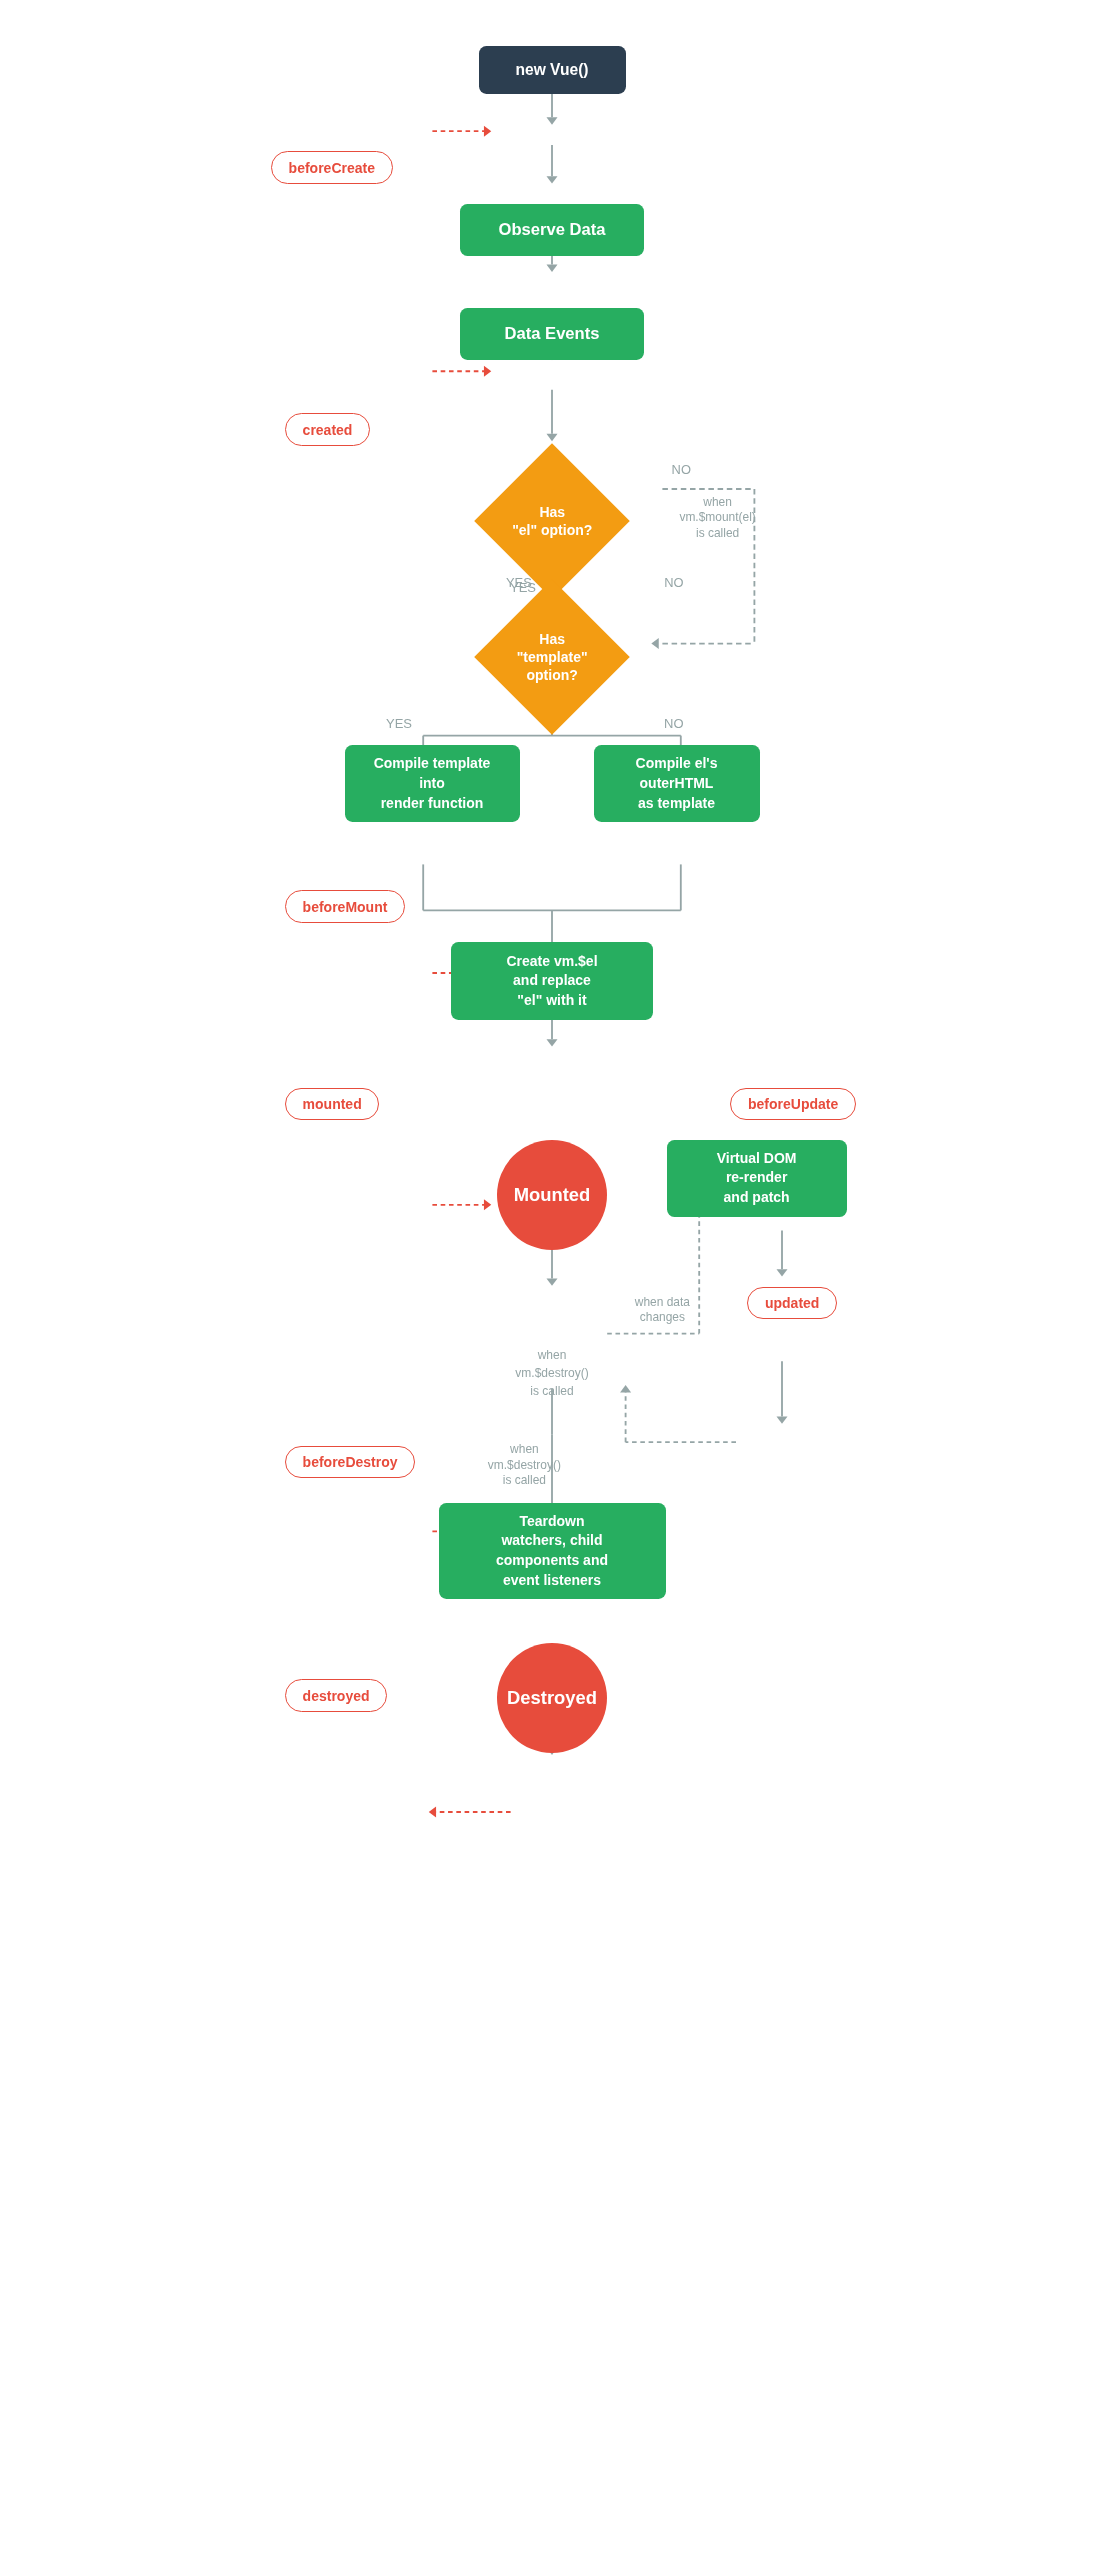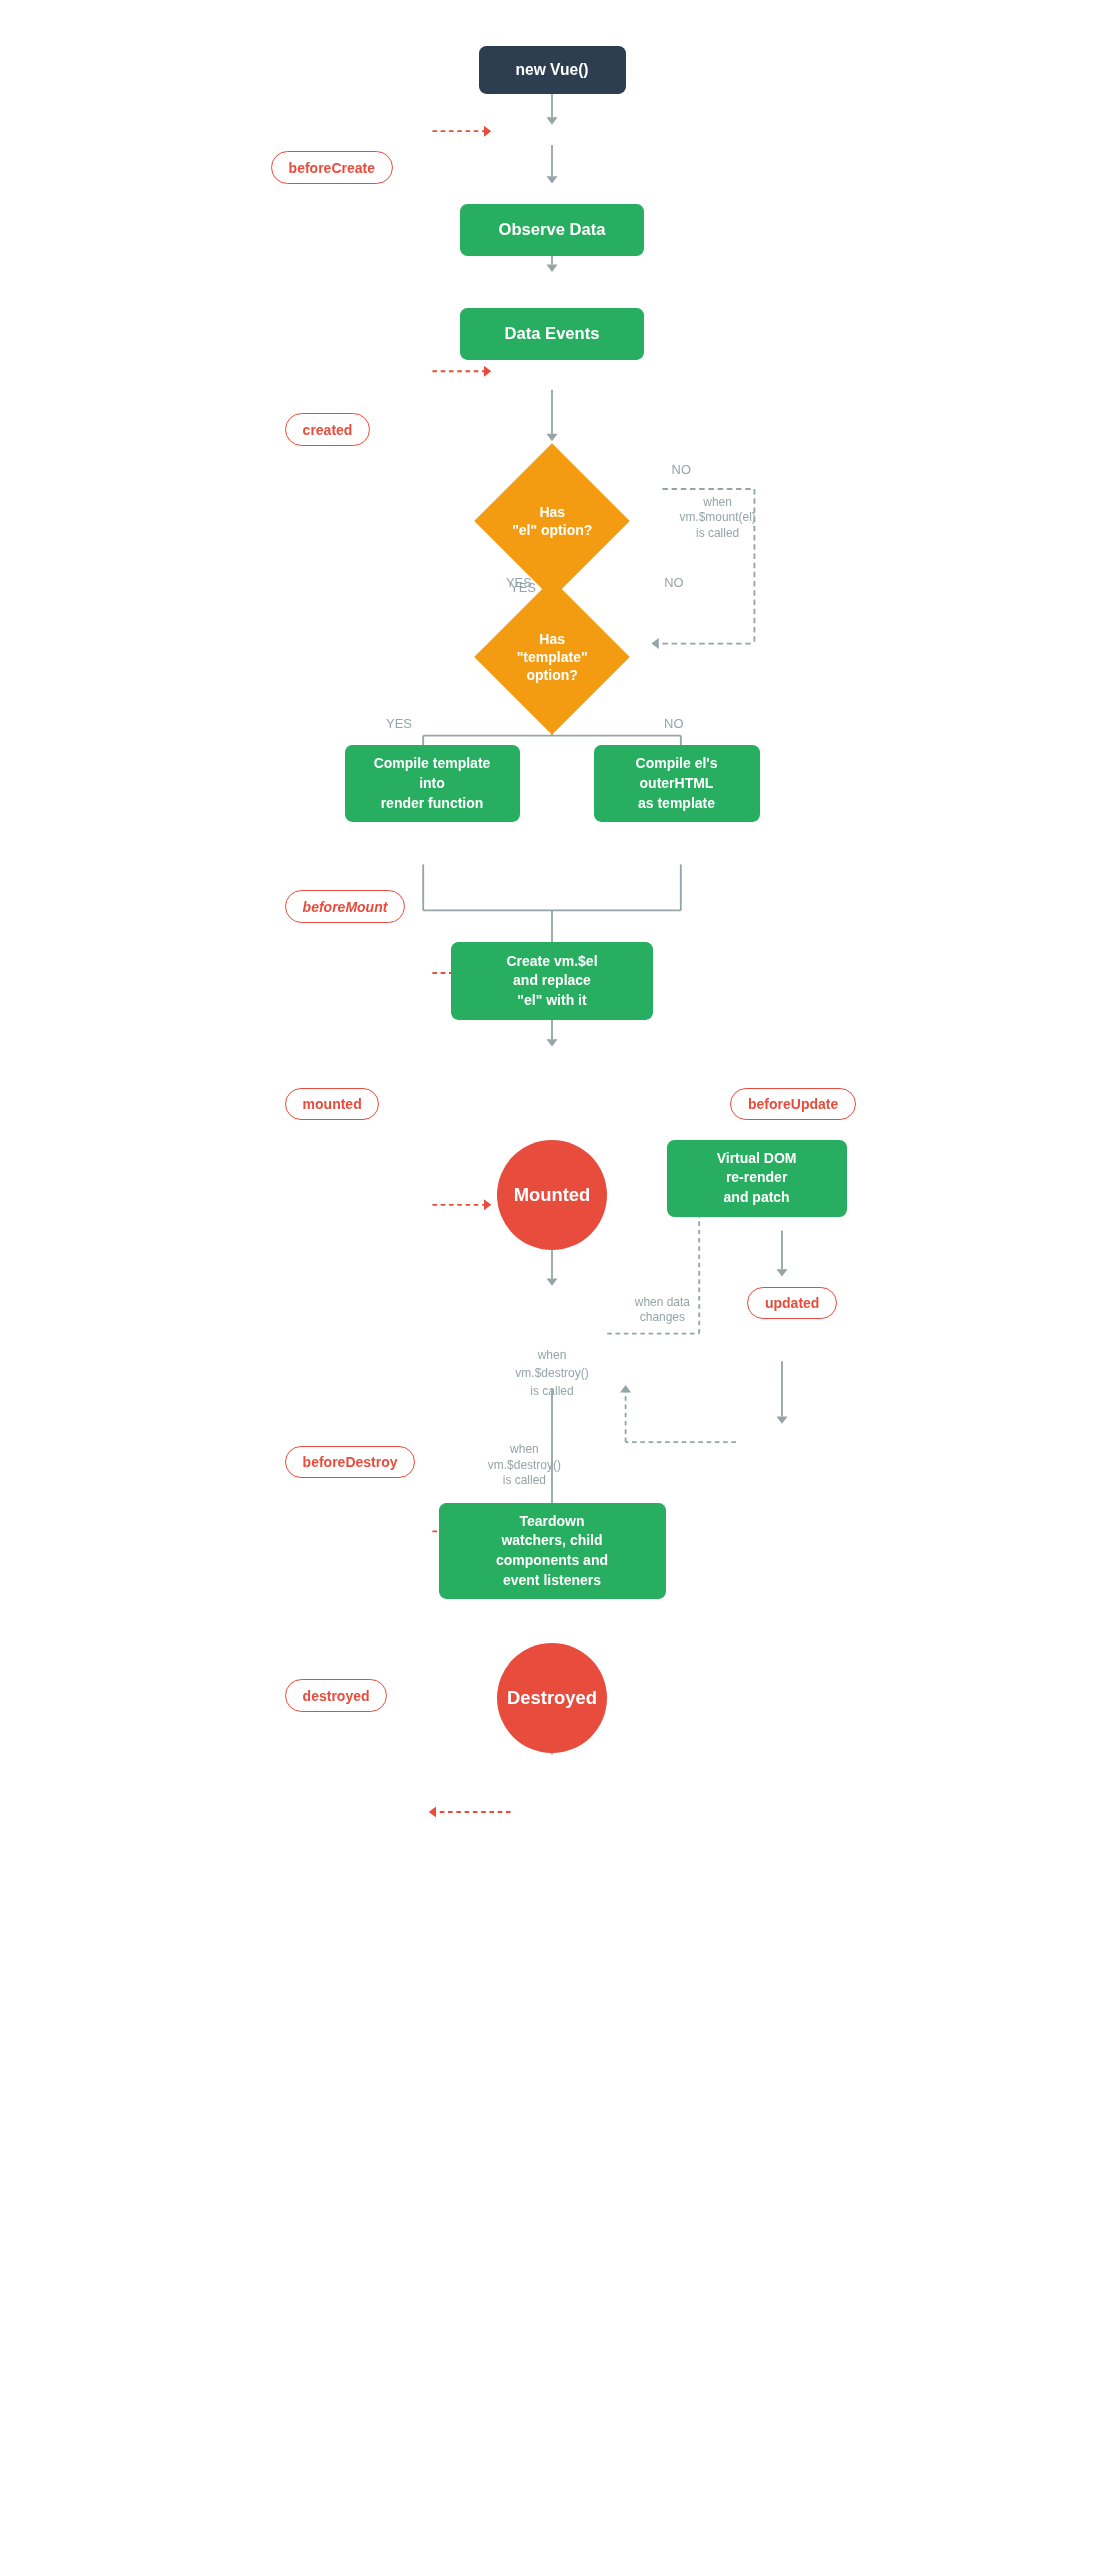--- a/index.html
+++ b/index.html
@@ -266,21 +266,21 @@
 render function</span>
     </div>
     <div class="node-rect node-green-multi" style="width:166px; text-align:center; margin-right:18.4px;">
       <span style="white-space:pre-line;">Compile el's
 outerHTML
 as template</span>
     </div>
   </div>
 
   <div style="position:relative; height:48px; width:100%; margin-top:44px;">
-    <div class="lifecycle-hook" style="left:46px; top:50%;font-style:italic;">
+    <div class="lifecycle-hook" style="left:46px; top:50%;">
       <span>beforeMount</span>
     </div>
   </div>
 
   <div style="margin-top:28px; position:relative; z-index:1;">
     <div class="node-rect node-green-multi" style="width:202px;">
       <span style="white-space:pre-line;">Create vm.$el
 and replace
 "el" with it</span>
     </div>

